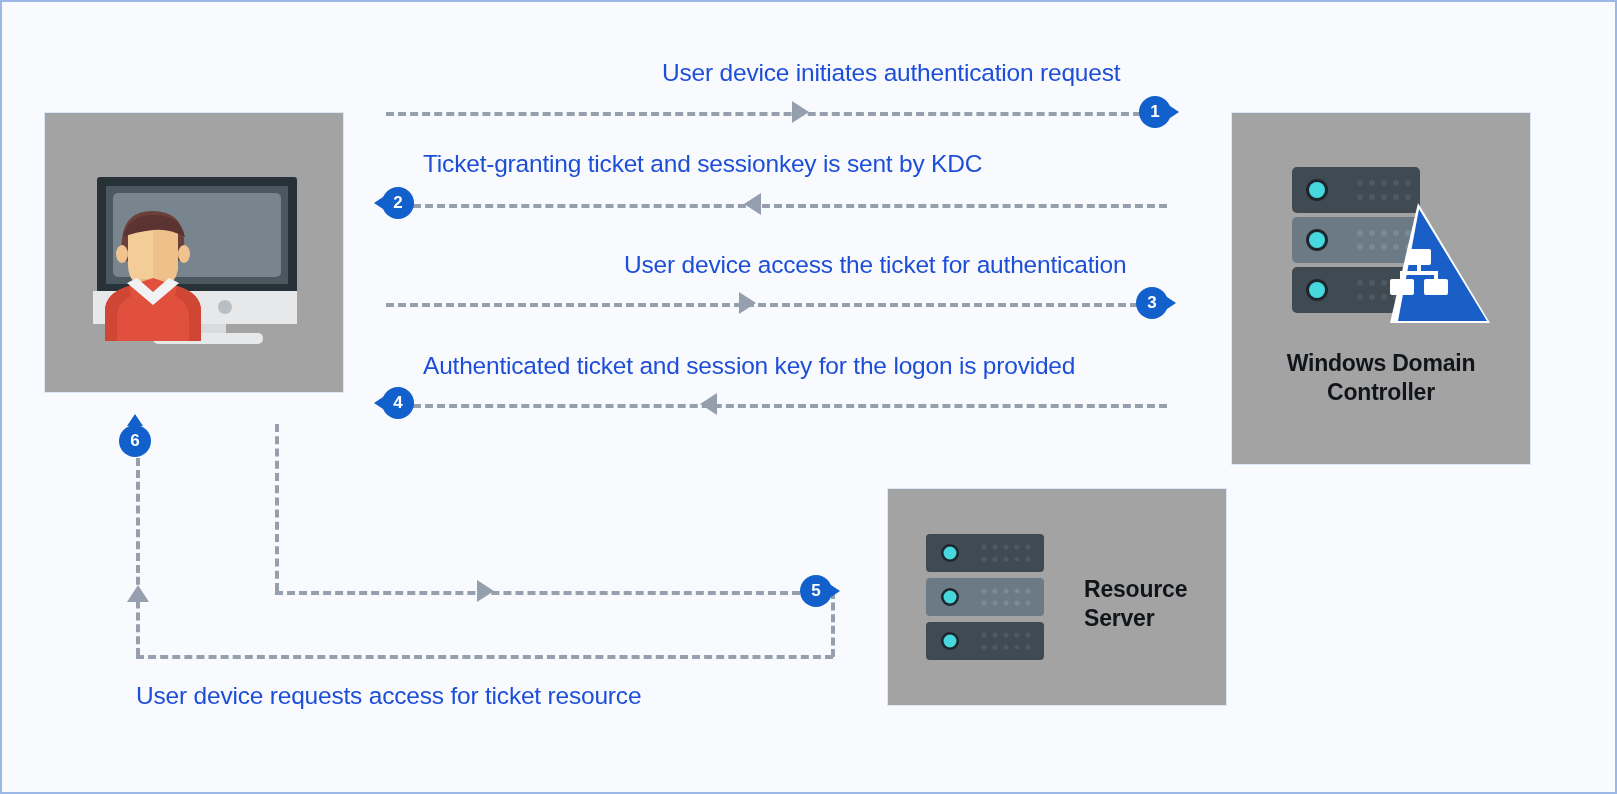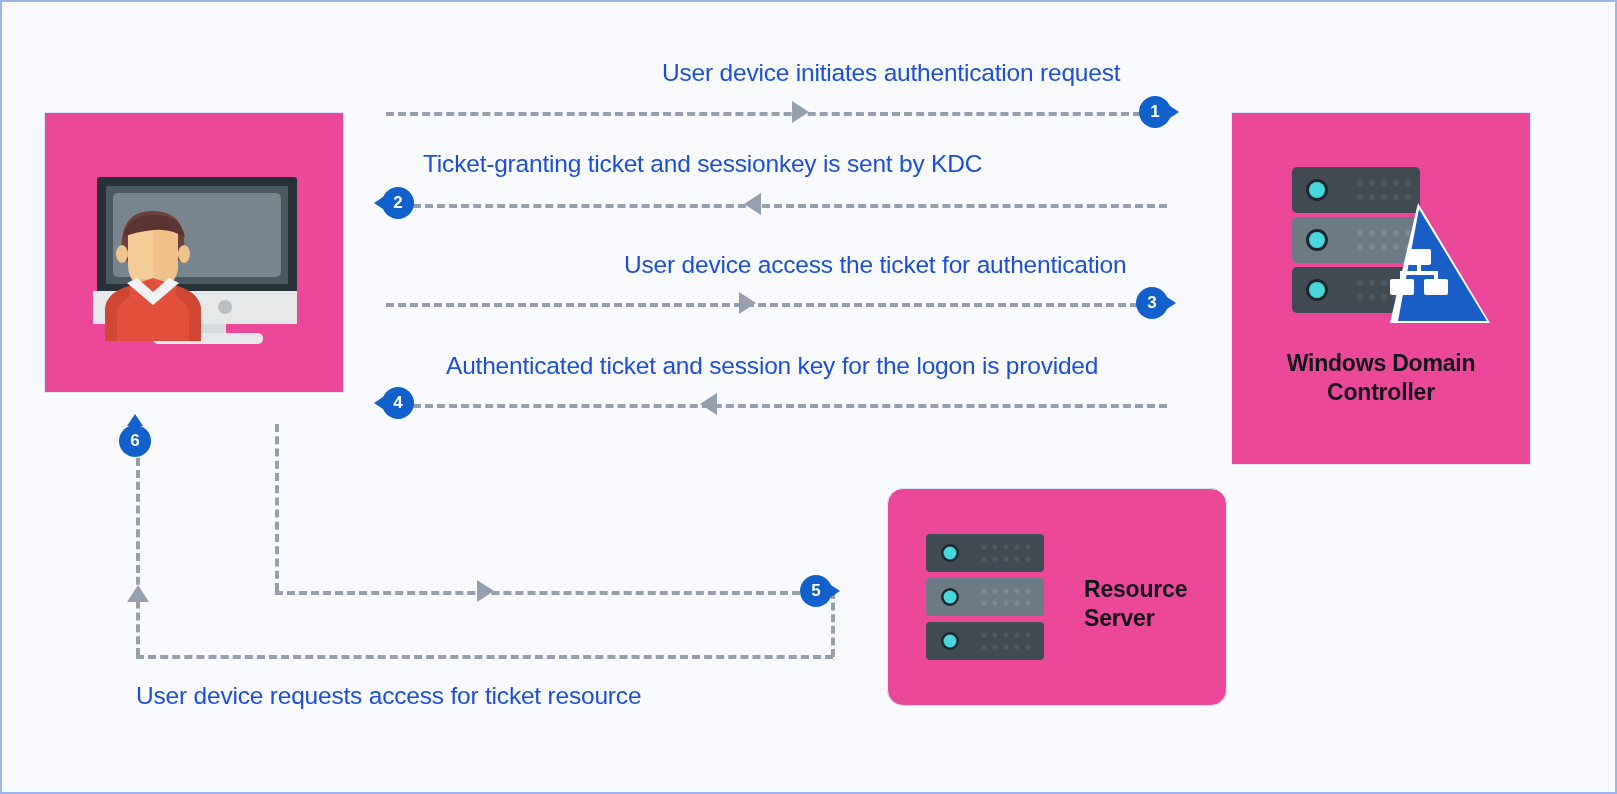--- a/index.html
+++ b/index.html
@@ -16,27 +16,27 @@
     height: 794px;
     box-sizing: border-box;
     background: #f8fafe;
     border: 2px solid #9cb8e4;
     overflow: hidden;
   }
 
   
   .node-card {
     position: absolute;
-    background: #ec4899;
+    background: #a3a3a3;
     border: 1px solid #dbe6f6;
     box-sizing: border-box;
   }
   #user-node   { left: 42px;  top: 110px; width: 300px; height: 281px; }
   #dc-node     { left: 1229px; top: 110px; width: 300px; height: 353px; }
-  #res-node    { left: 885px; top: 486px; width: 340px; height: 218px; border-radius: 16px; }
+  #res-node    { left: 885px; top: 486px; width: 340px; height: 218px; }
 
   .node-label {
     position: absolute;
     font-weight: bold;
     color: #111418;
     text-align: center;
     line-height: 1.28;
     letter-spacing: -0.2px;
   }
   #dc-label {
@@ -311,21 +311,21 @@
   <div class="step-text" style="left:421px;top:146px;">Ticket-granting ticket and sessionkey is sent by KDC</div>
   <div class="hline" style="left:411px;top:202px;width:754px;"></div>
   <div class="arrow left" style="left:742px;top:191px;"></div>
   <div class="badge pt-left" style="left:380px;top:185px;">2</div>
 
   <div class="step-text" style="left:622px;top:247px;">User device access the ticket for authentication</div>
   <div class="hline" style="left:384px;top:301px;width:752px;"></div>
   <div class="arrow right" style="left:737px;top:290px;"></div>
   <div class="badge pt-right" style="left:1134px;top:285px;">3</div>
 
-  <div class="step-text" style="left:421px;top:348px;margin-left:23px;">Authenticated ticket and session key for the logon is provided</div>
+  <div class="step-text" style="left:421px;top:348px;">Authenticated ticket and session key for the logon is provided</div>
   <div class="hline" style="left:411px;top:402px;width:754px;"></div>
   <div class="arrow left" style="left:698px;top:391px;"></div>
   <div class="badge pt-left" style="left:380px;top:385px;">4</div>
 
 
   <div class="vline" style="left:273px;top:422px;height:167px;"></div>
   <div class="hline" style="left:273px;top:589px;width:525px;"></div>
   <div class="arrow right" style="left:475px;top:578px;"></div>
   <div class="badge pt-right" style="left:798px;top:573px;">5</div>
 

